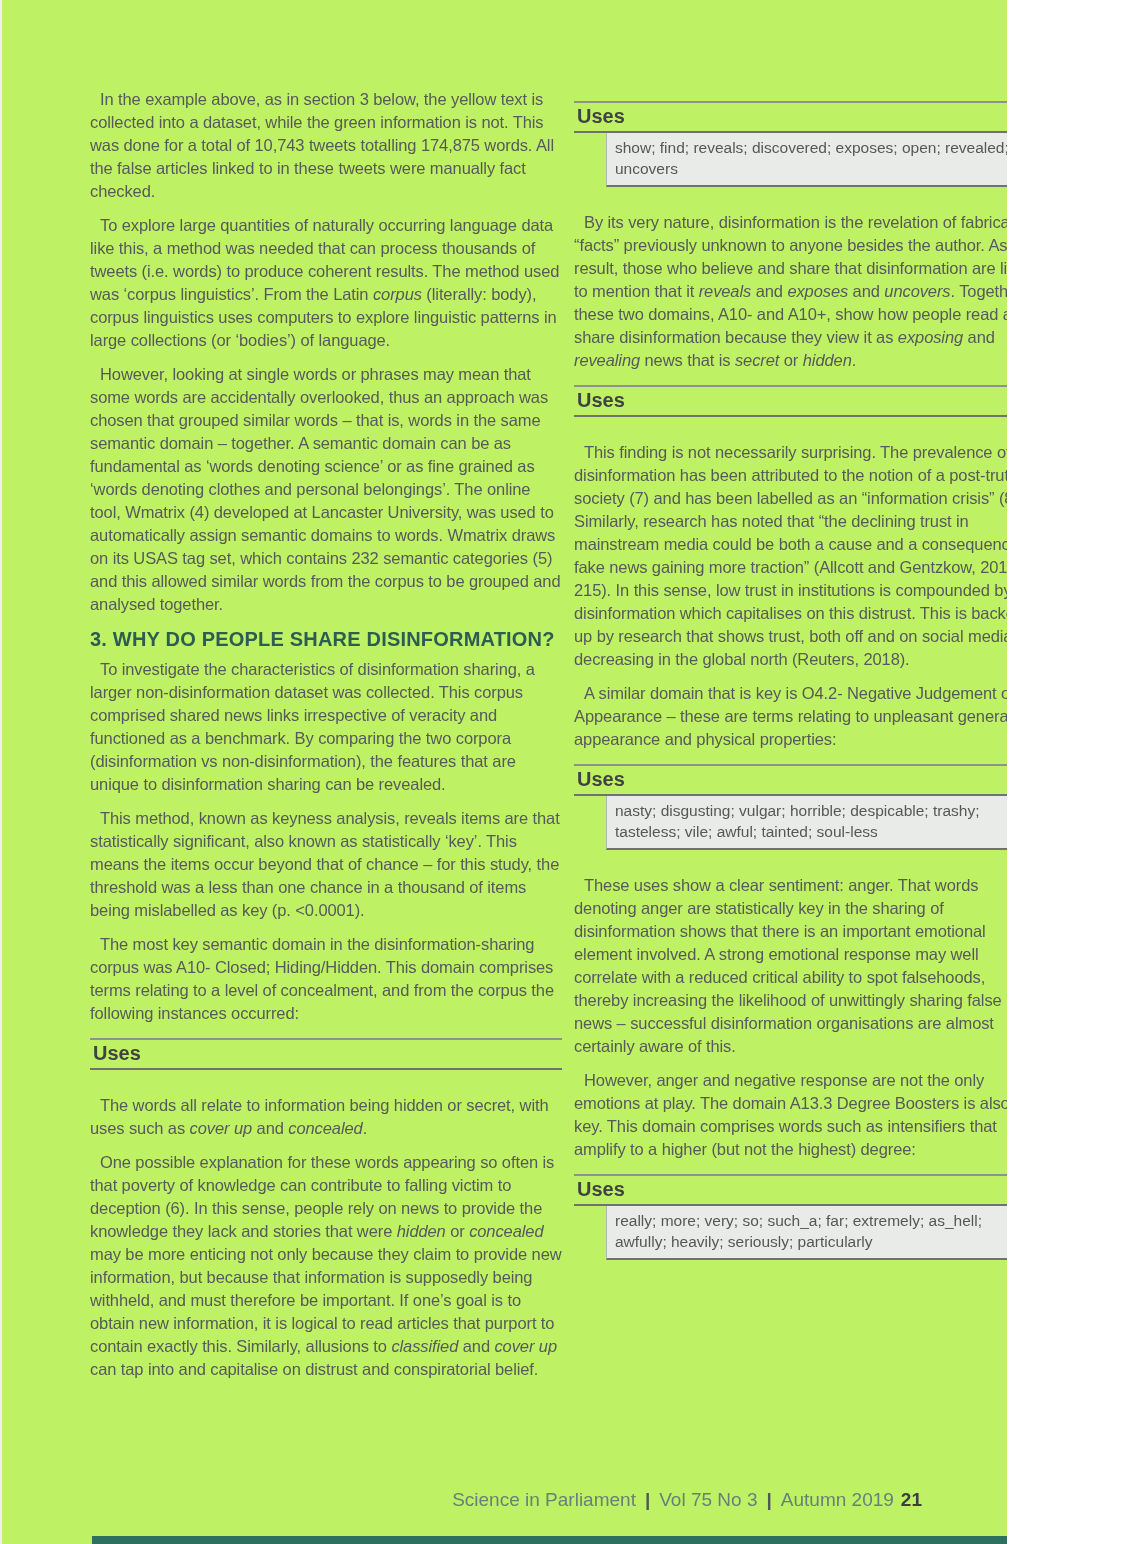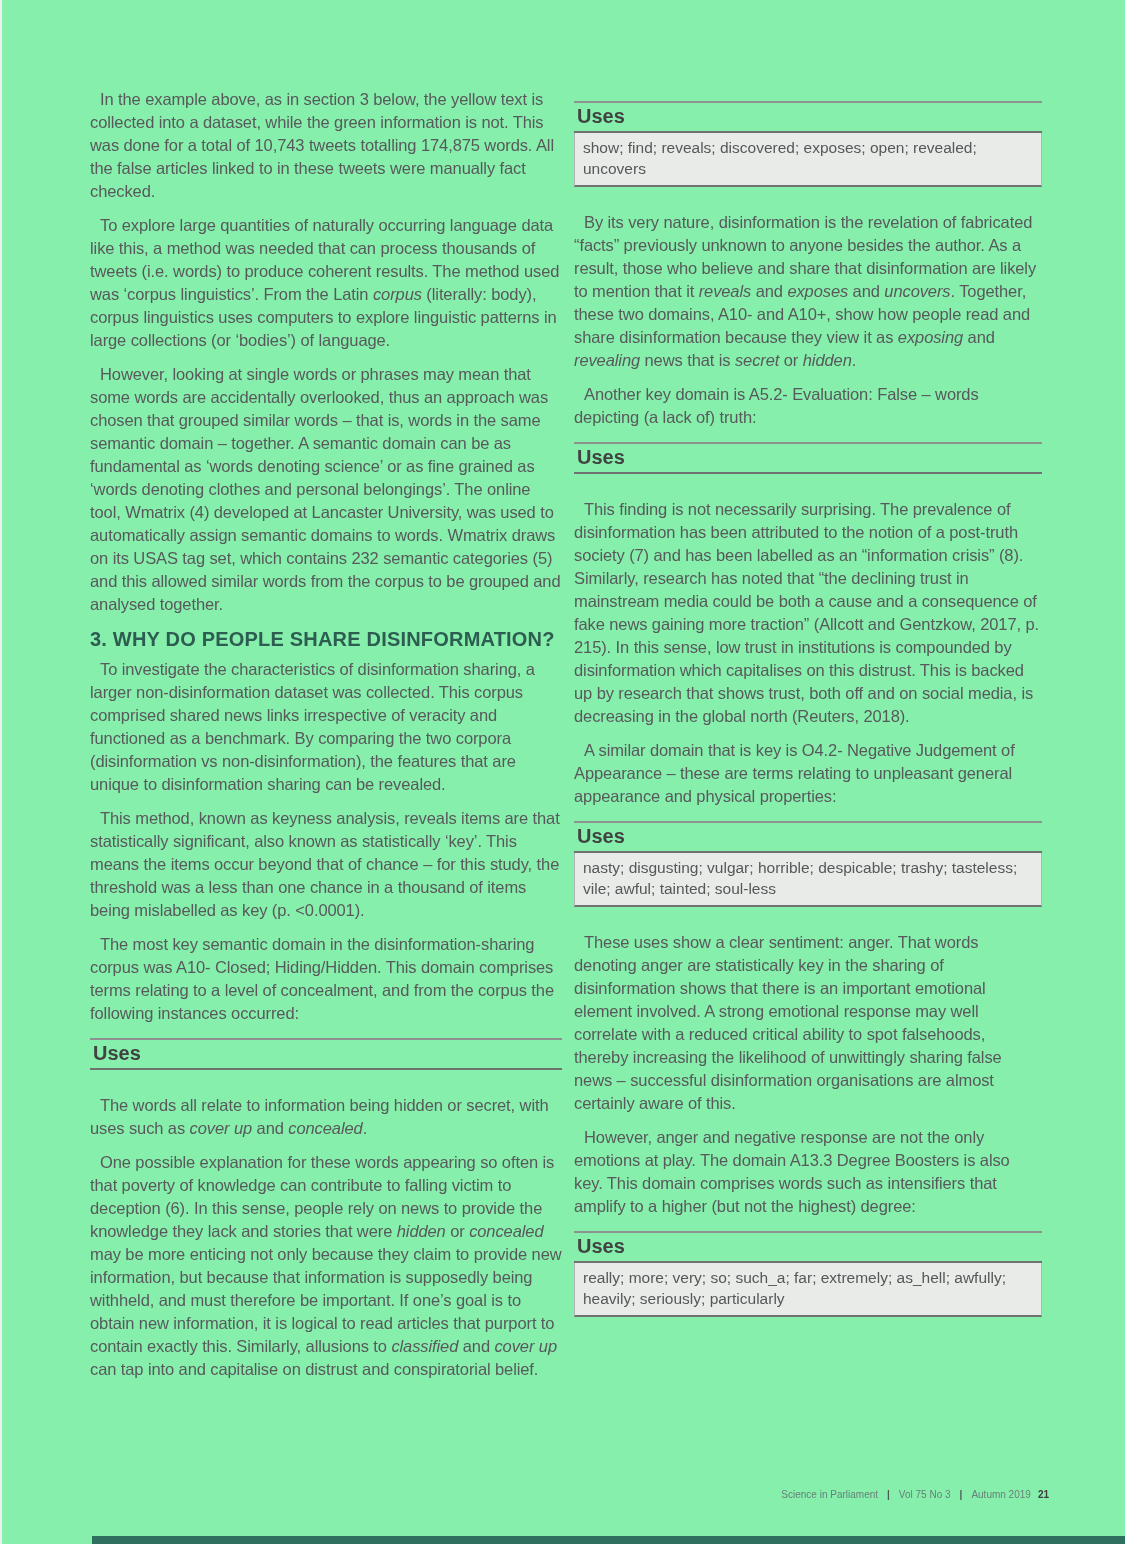--- a/index.html
+++ b/index.html
@@ -1,20 +1,20 @@
 <!DOCTYPE html>
 <html style="--heading: #2d5c50; --body_text: #58595b; --table_fill: #e9ebe9; --accent_bar: #2e7060; --footer_text: #68807a;"><head>
 <meta charset="utf-8">
 <style>
   html, body { margin: 0; padding: 0; background: #ffffff; }
   .page {
     position: relative;
-    width: 1125px;
+    width: 1007px;
     height: 1544px;
-    background: #86efac;
+    background: #bef264;
     font-family: "Liberation Sans", sans-serif;
     overflow: hidden;
     border-left: 2px solid #eef0f0;
     box-sizing: border-box;
   }
   .col { position: absolute; top: 88px; }
   .col-left  { left: 88px;  width: 472px; }
   .col-right { left: 572px; width: 468px; }
 
   .p {
@@ -47,27 +47,28 @@
   }
   .uses-body {
     font-size: 15.5px;
     line-height: 21px;
     color: #565758;
     background: var(--table_fill, #e9ebe9);
     border-left: 1px solid #b5b6b5;
     border-right: 1px solid #b5b6b5;
     border-bottom: 2px solid #707171;
     padding: 4px 8px 6px 8px;
+    margin-left: 32px;
   }
 
   .footer {
     position: absolute;
     top: 1489px;
-    right: 76px;
-    font-size: 10px;
+    right: 85px;
+    font-size: 19px;
     color: var(--footer_text, #68807a);
     white-space: nowrap;
   }
   .footer .sep { font-weight: bold; color: #4c5a55; margin: 0 9px; }
   .footer .pagenum { font-weight: bold; color: #3d3e3e; margin-left: 7px; }
 
   .accent-bar {
     position: absolute;
     left: 90px;
     right: 0;
@@ -108,21 +109,20 @@
 
   <div class="col col-right">
 
     <div class="uses">
       <div class="uses-head">Uses</div>
       <div class="uses-body">show; find; reveals; discovered; exposes; open; revealed; uncovers</div>
     </div>
 
     <p class="p"><span>By its very nature, disinformation is the revelation of fabricated “facts” previously unknown to anyone besides the author. As a result, those who believe and share that disinformation are likely to mention that it </span><em>reveals</em><span> and </span><em>exposes</em><span> and </span><em>uncovers</em><span>. Together, these two domains, A10- and A10+, show how people read and share disinformation because they view it as </span><em>exposing</em><span> and </span><em>revealing</em><span> news that is </span><em>secret</em><span> or </span><em>hidden</em><span>.</span></p>
 
-    <p class="p"><span>Another key domain is A5.2- Evaluation: False – words depicting (a lack of) truth:</span></p>
 
     <div class="uses">
       <div class="uses-head">Uses</div>
     </div>
 
     <p class="p"><span>This finding is not necessarily surprising. The prevalence of disinformation has been attributed to the notion of a post-truth society (7) and has been labelled as an “information crisis” (8). Similarly, research has noted that “the declining trust in mainstream media could be both a cause and a consequence of fake news gaining more traction” (Allcott and Gentzkow, 2017, p. 215). In this sense, low trust in institutions is compounded by disinformation which capitalises on this distrust. This is backed up by research that shows trust, both off and on social media, is decreasing in the global north (Reuters, 2018).</span></p>
 
     <p class="p"><span>A similar domain that is key is O4.2- Negative Judgement of Appearance – these are terms relating to unpleasant general appearance and physical properties:</span></p>
 
     <div class="uses">

